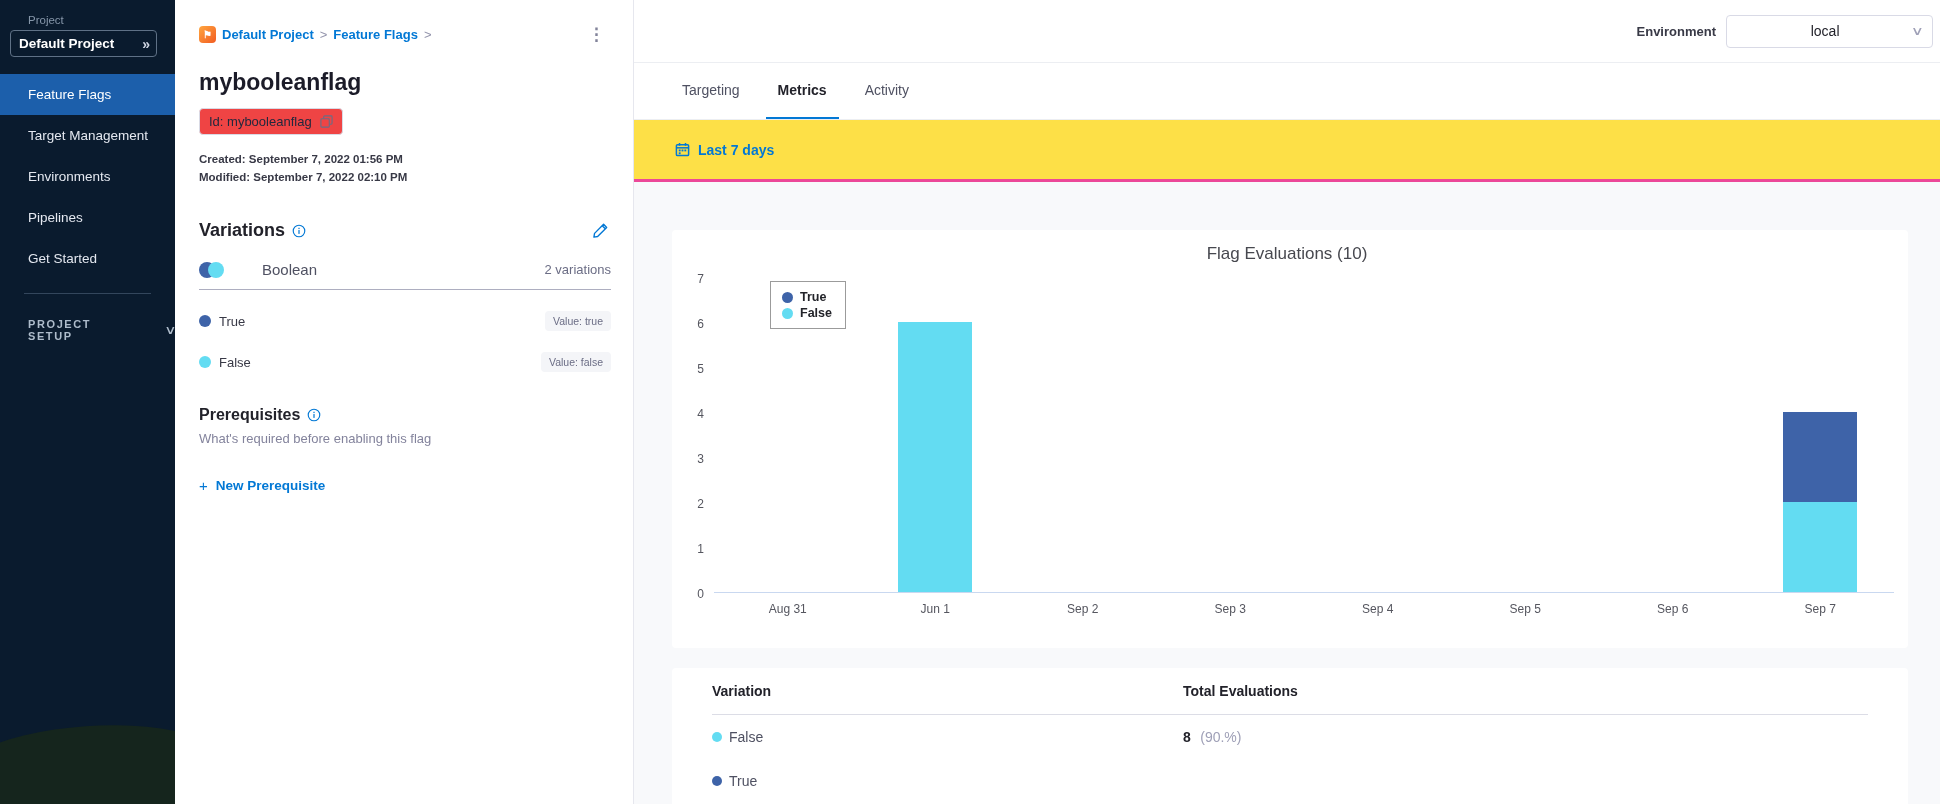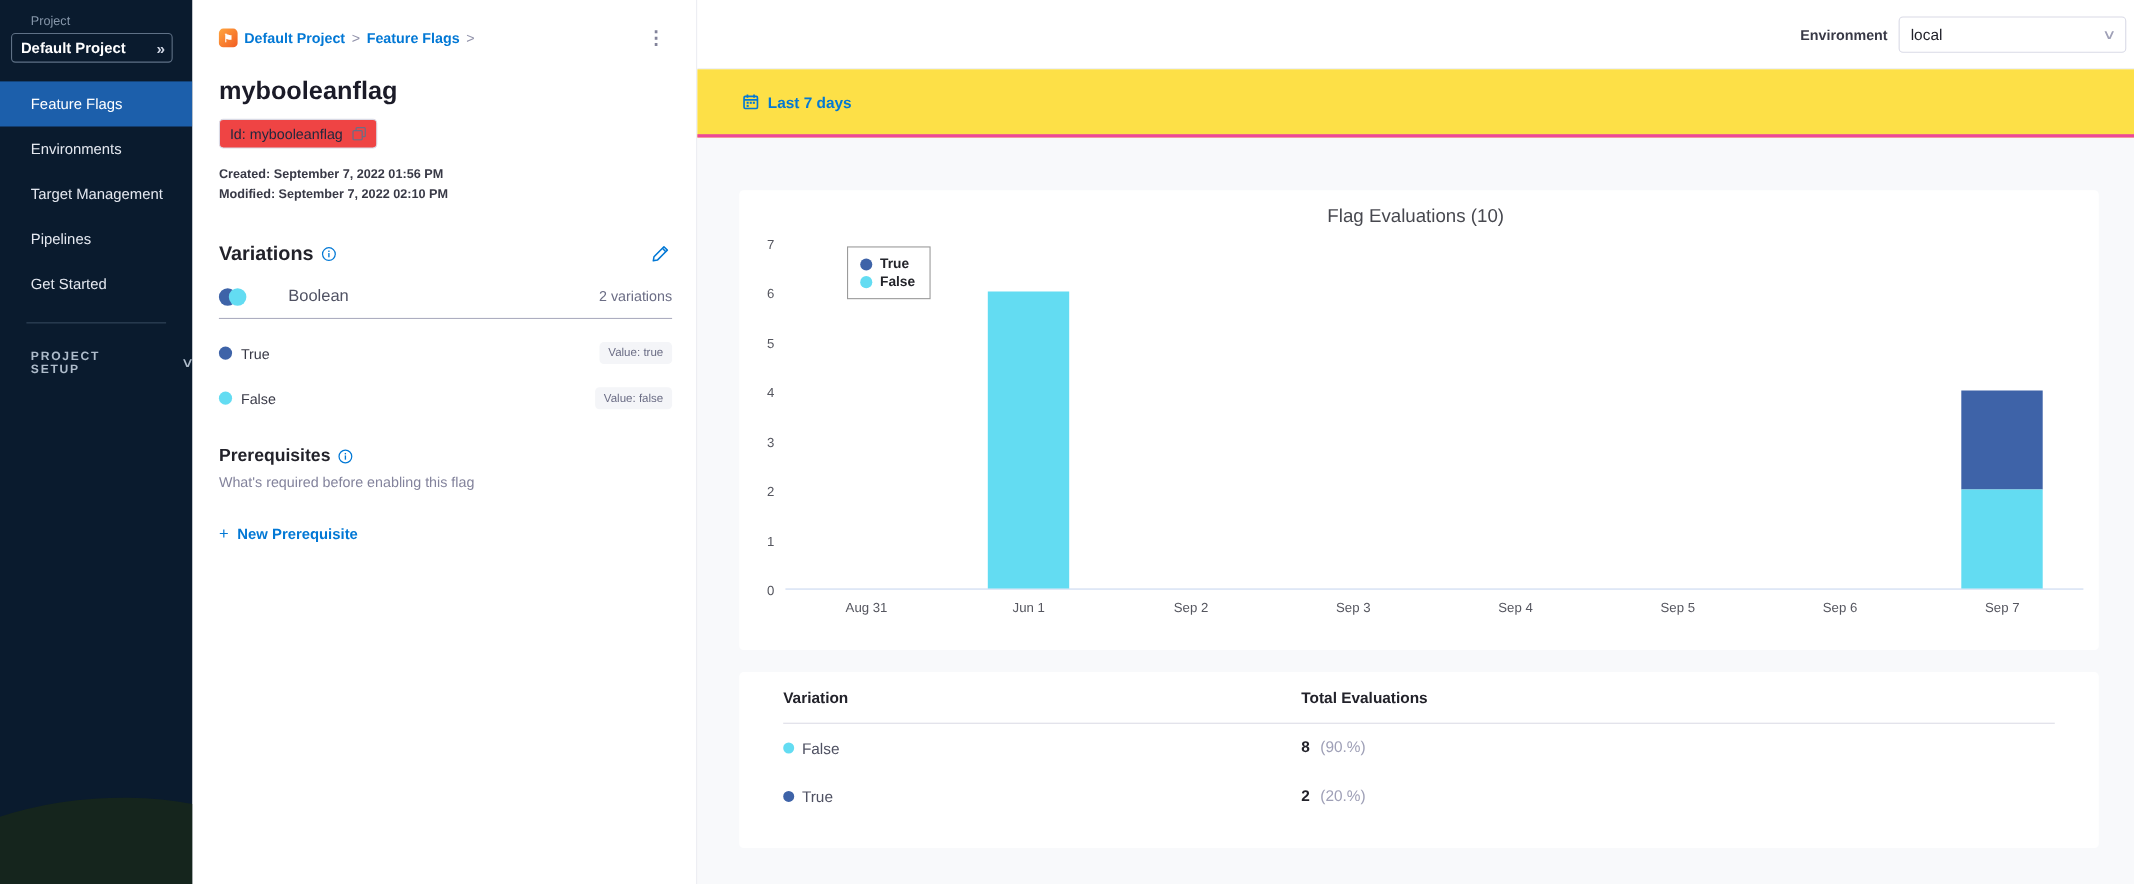--- a/index.html
+++ b/index.html
@@ -49,21 +49,21 @@
   .variation-row { margin-top:21px; display:flex; align-items:center; }
   .dot { width:12px; height:12px; border-radius:50%; margin-right:8px; flex:none; }
   .variation-name { font-size:13px; color:#383946; flex:1; }
   .value-badge { background:#f4f5f8; border-radius:4px; padding:4px 8px; font-size:10.5px; color:#6b6d85; }
   .prereq-desc { margin-top:7px; font-size:13px; font-weight:500; color:#83839c; }
   .new-prereq { margin-top:31px; display:inline-flex; align-items:center; gap:8px; color:#0278d5; font-size:13.5px; font-weight:600; cursor:pointer; }
   .new-prereq .plus { font-size:15px; font-weight:400; }
 
   
   .panel-right { position:absolute; left:634px; top:0; width:1306px; height:804px; background:#f8f9fb; }
-  .env-bar { height:63px; background:#fff; border-bottom:1px solid #eceef2; display:flex; align-items:center; justify-content:flex-end; padding-right:7px; }
+  .env-bar { height:63px; background:#fff; border-bottom:1px solid #eceef2; display:flex; align-items:center; justify-content:flex-end; padding-right:7px;text-align:center; }
   .env-label { font-size:13px; font-weight:600; color:#383946; margin-right:10px; }
   .env-select { width:207px; height:33px; border:1px solid #d9dae6; border-radius:4px; background:#fff; display:flex; align-items:center; padding:0 10px; cursor:pointer; }
   .env-select .env-value { flex:1; font-size:14px; color:#22222a; }
   .env-select .chev { color:#9fa0b7; font-size:12px; transform:scaleX(1.5); }
   .tabs-row { height:57px; background:#fff; border-bottom:1px solid #eceef2; display:flex; align-items:stretch; padding-left:36px; gap:14px; }
   .tab { display:flex; align-items:center; padding:0 12px; font-size:14px; color:#4f5162; cursor:pointer; border-bottom:2.5px solid transparent; }
   .tab.active { color:#22222a; font-weight:700; border-bottom-color:#0278d5; }
   .toolbar-row { height:62px; background:#fde047; border-bottom:3px solid #ec4899; display:flex; align-items:center; padding-left:41px; }
   .date-range { display:inline-flex; align-items:center; gap:8px; color:#0278d5; font-size:14px; font-weight:700; cursor:pointer; }
   .content { padding:48px 32px 0 38px; }
@@ -101,22 +101,22 @@
 <body>
 
 <div class="sidebar">
   <div class="project-label">Project</div>
   <div class="project-select">
     <span class="pname">Default Project</span>
     <span class="expand">»</span>
   </div>
   <div class="nav">
     <div class="nav-item active">Feature Flags</div>
+    <div class="nav-item">Target Management</div>
     <div class="nav-item">Environments</div>
-    <div class="nav-item">Target Management</div>
     <div class="nav-item">Pipelines</div>
     <div class="nav-item">Get Started</div>
   </div>
   <div class="divider"></div>
   <div class="setup-row">
     <span class="setup-label">PROJECT SETUP</span>
     <span class="chev">∨</span>
   </div>
   <div class="hill"></div>
 </div>
@@ -212,20 +212,25 @@
 
 <div class="panel-right">
   <div class="env-bar">
     <span class="env-label">Environment</span>
     <div class="env-select">
       <span class="env-value">local</span>
       <span class="chev">∨</span>
     </div>
   </div>
 
+  <div class="tabs-row">
+    <div class="tab">Targeting</div>
+    <div class="tab active">Metrics</div>
+    <div class="tab">Activity</div>
+  </div>
 
   <div class="toolbar-row">
     <div class="date-range">
       <svg width="15" height="15" viewBox="0 0 16 16">
           <rect x="1.5" y="2.8" width="13" height="11.7" rx="1.2" fill="none" stroke="#0278d5" stroke-width="1.6"></rect>
           <path d="M1.5 6.2h13" stroke="#0278d5" stroke-width="1.6"></path>
           <path d="M4.8 1v3M11.2 1v3" stroke="#0278d5" stroke-width="1.6"></path>
           <rect x="4" y="8" width="2" height="2" fill="#0278d5"></rect>
           <rect x="7" y="8" width="2" height="2" fill="#0278d5"></rect>
           <rect x="10" y="8" width="2" height="2" fill="#0278d5"></rect>
@@ -319,21 +324,17 @@
         <div class="t-col2">
           <span class="t-count">8</span>
           <span class="t-pct">(90.%)</span>
         </div>
       </div>
       <div class="t-row">
         <div class="t-col1">
           <span class="t-dot" style="background: rgb(62, 99, 168);"></span>
           <span class="t-name">True</span>
         </div>
-        <div class="t-col2">
-          <span class="t-count">2</span>
-          <span class="t-pct">(20.%)</span>
-        </div>
       </div>
     </div>
 
   </div>
 </div>
 
 </body></html>

